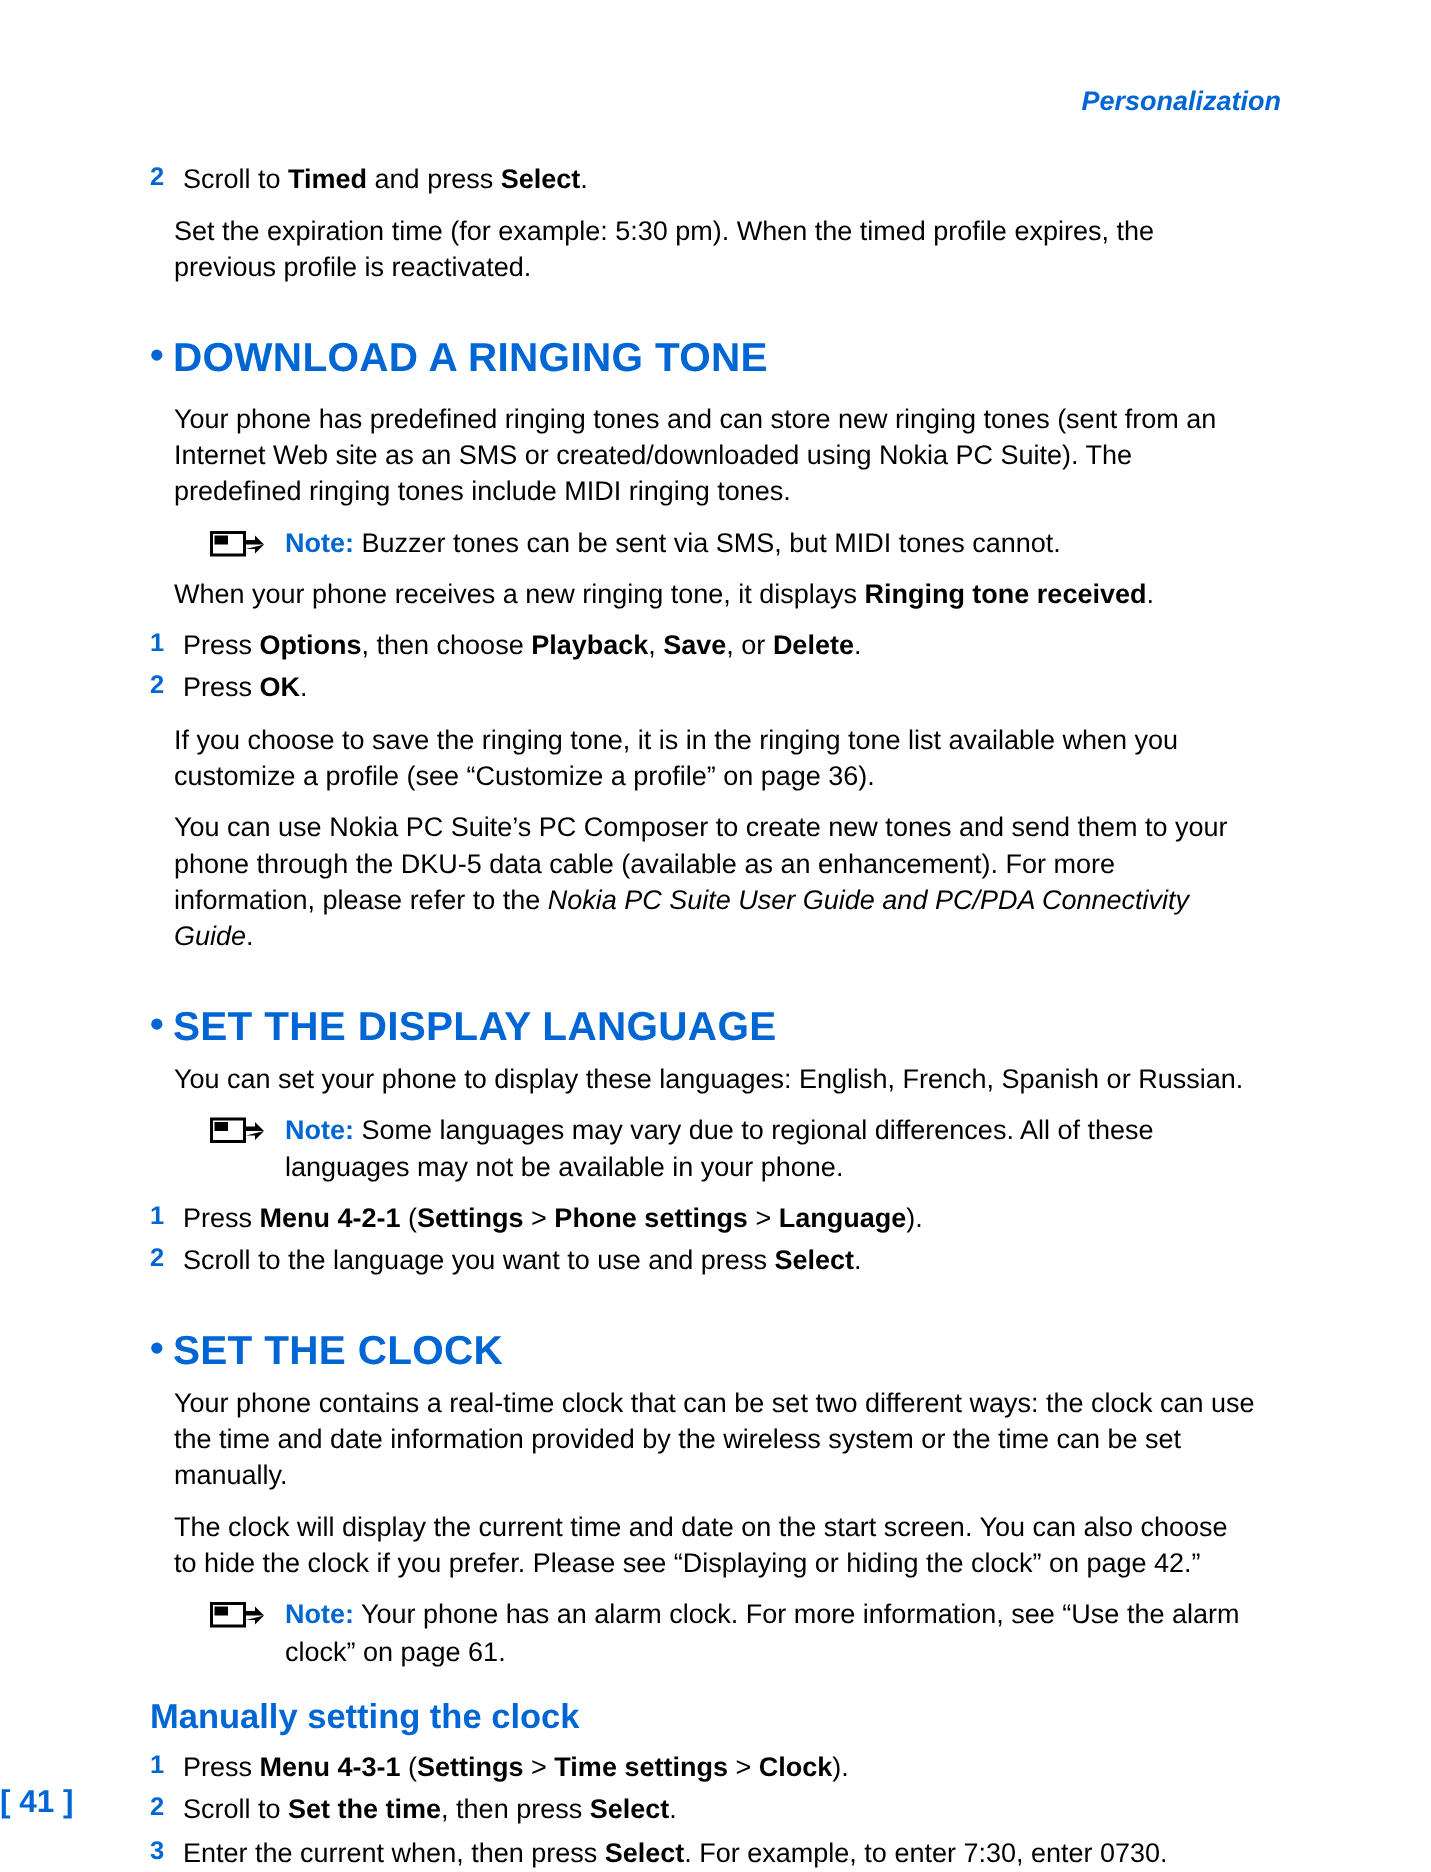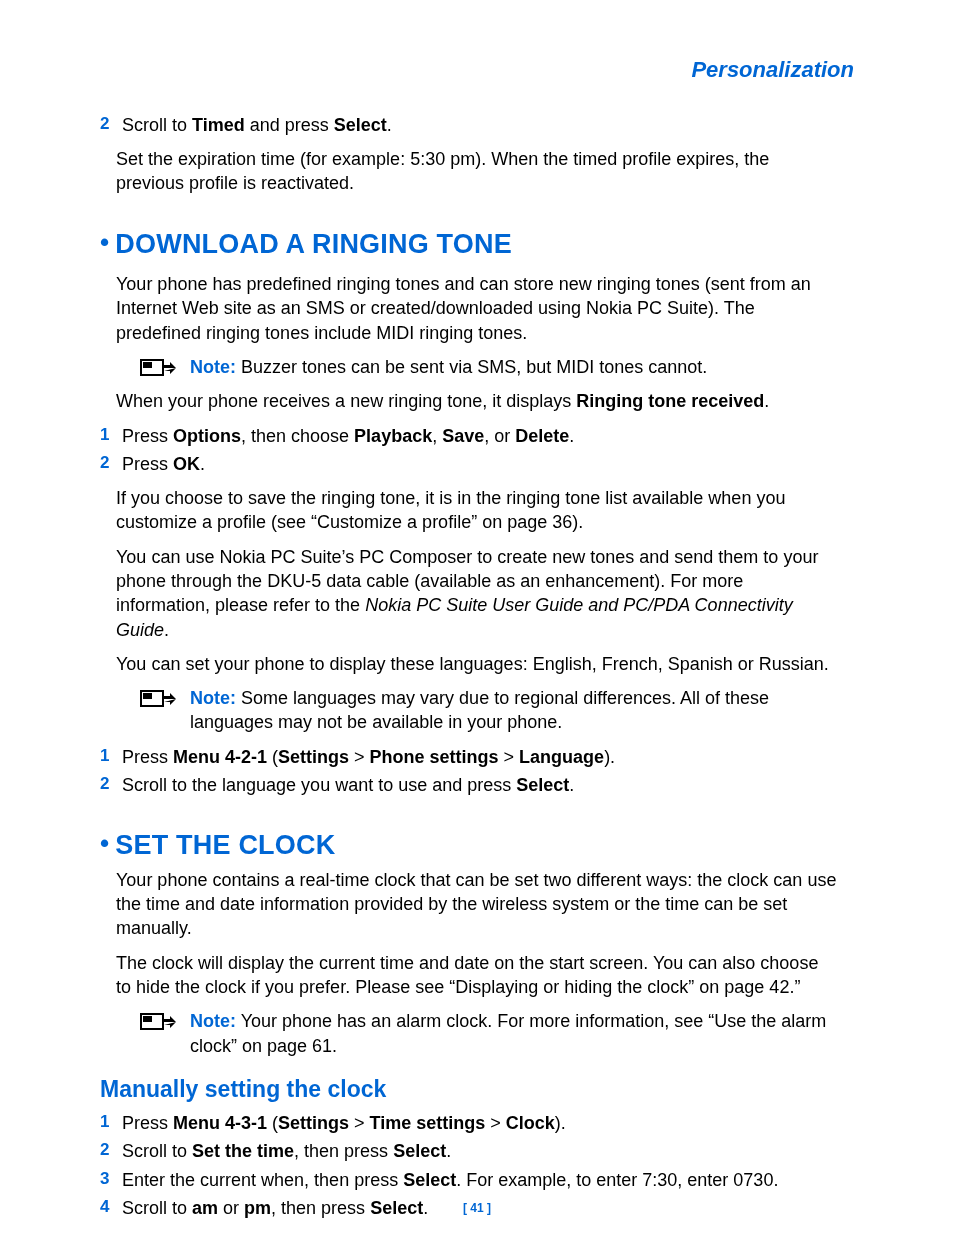--- a/index.html
+++ b/index.html
@@ -19,21 +19,21 @@
     width: 954px;
     height: 1248px;
     padding: 55px 100px 40px 100px;
     position: relative;
   }
   .header-right {
     text-align: right;
     color: #0066d4;
     font-style: italic;
     font-weight: 600;
-    font-size: 22px;
+    font-size: 18px;
     margin-bottom: 28px;
   }
   .num-list-item {
     display: flex;
     margin: 4px 0 4px 0;
   }
   .num {
     color: #0066d4;
     font-weight: 700;
     width: 22px;
@@ -75,24 +75,24 @@
   .note-icon svg { display: block; }
   .note-text { flex: 1; }
   .note-label { color: #0066d4; font-weight: 700; }
   .italic-title { font-style: italic; }
   .bold { font-weight: 700; }
   .footer {
     position: absolute;
     bottom: 32px;
     left: 0;
     width: 954px;
-    text-align: center;
+    text-align: left;
     color: #0066d4;
     font-weight: 600;
-    font-size: 12px;
+    font-size: 21px;
   }
 </style>
 </head>
 <body>
 
 <div class="page">
 
   <div class="header-right">Personalization</div>
 
   <div class="num-list-item">
@@ -134,20 +134,21 @@
     <div>
       <span>Press </span><span class="bold">OK</span><span>.</span>
     </div>
   </div>
 
   <div class="para">If you choose to save the ringing tone, it is in the ringing tone list available when you customize a profile (see “Customize a profile” on page 36).</div>
   <div class="para">
     <span>You can use Nokia PC Suite’s PC Composer to create new tones and send them to your phone through the DKU-5 data cable (available as an enhancement). For more information, please refer to the </span><span class="italic-title">Nokia PC Suite User Guide and PC/PDA Connectivity Guide</span><span>.</span>
   </div>
 
+  <h2 class="section"><span class="bullet">•</span><span>SET THE DISPLAY LANGUAGE</span></h2>
   <div class="para" style="margin-top:4px">You can set your phone to display these languages: English, French, Spanish or Russian.</div>
 
   <div class="note-row">
     <div class="note-icon">
       <svg width="38" height="22" viewBox="0 0 38 22">
         <rect x="1" y="3" width="22" height="15" fill="none" stroke="#000" stroke-width="2"></rect>
         <rect x="3" y="5" width="9" height="6" fill="#000"></rect>
         <path d="M24 11 L36 11 L30 5 L30 8 L24 8 Z M24 14 L30 14 L30 17 L36 11" fill="#000"></path>
       </svg>
     </div>

